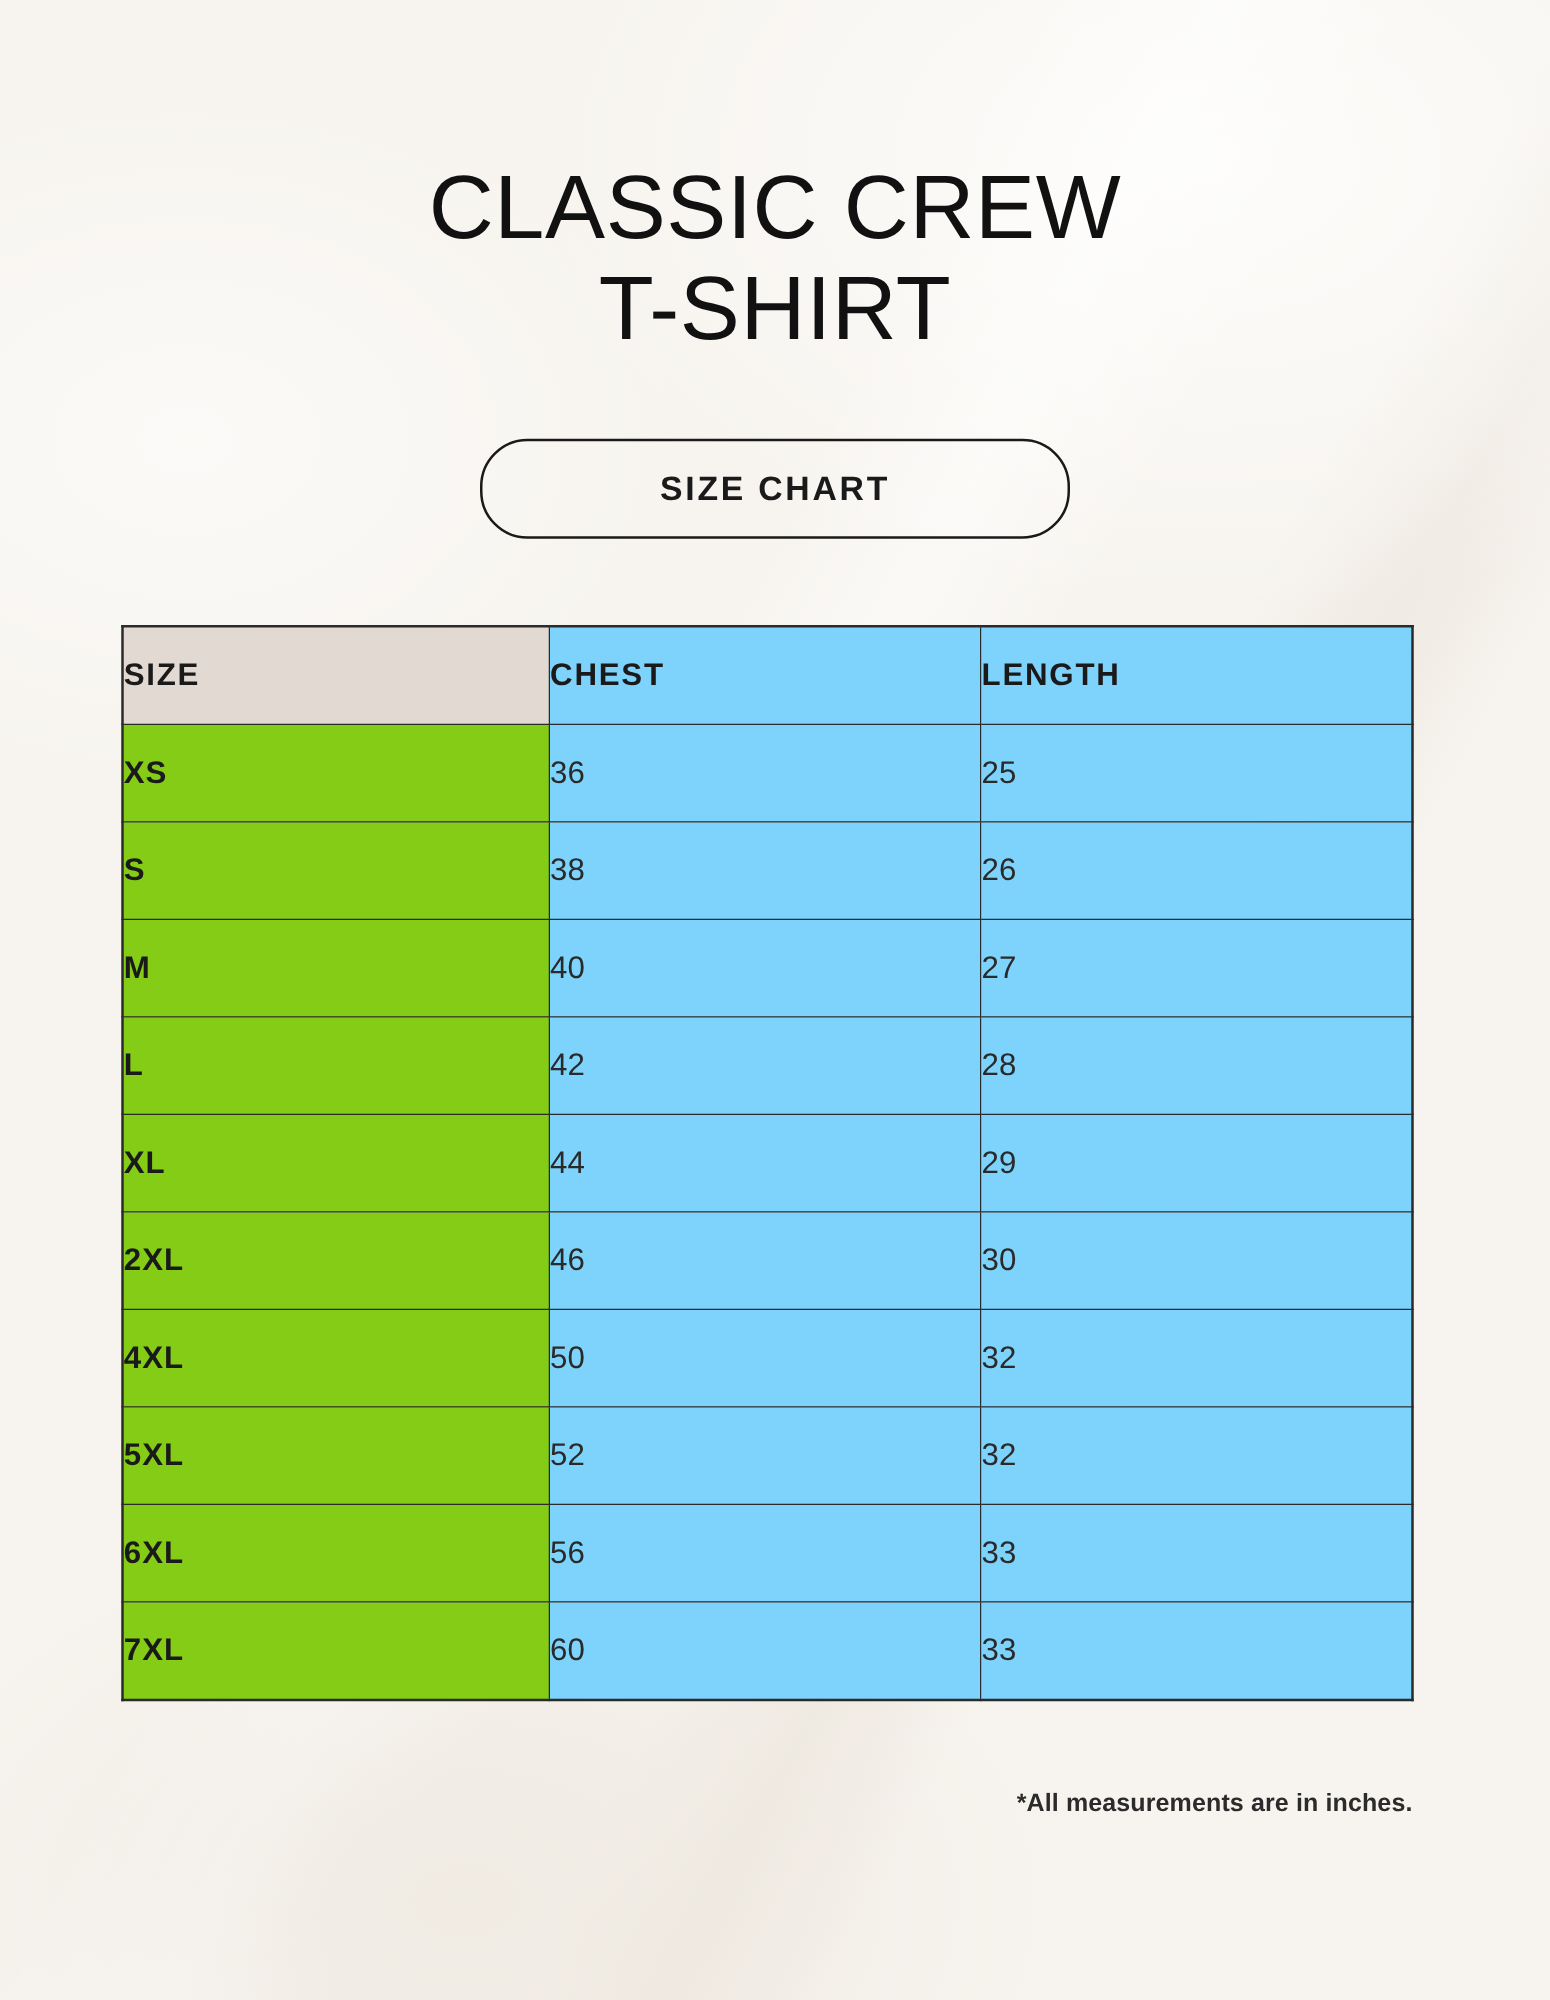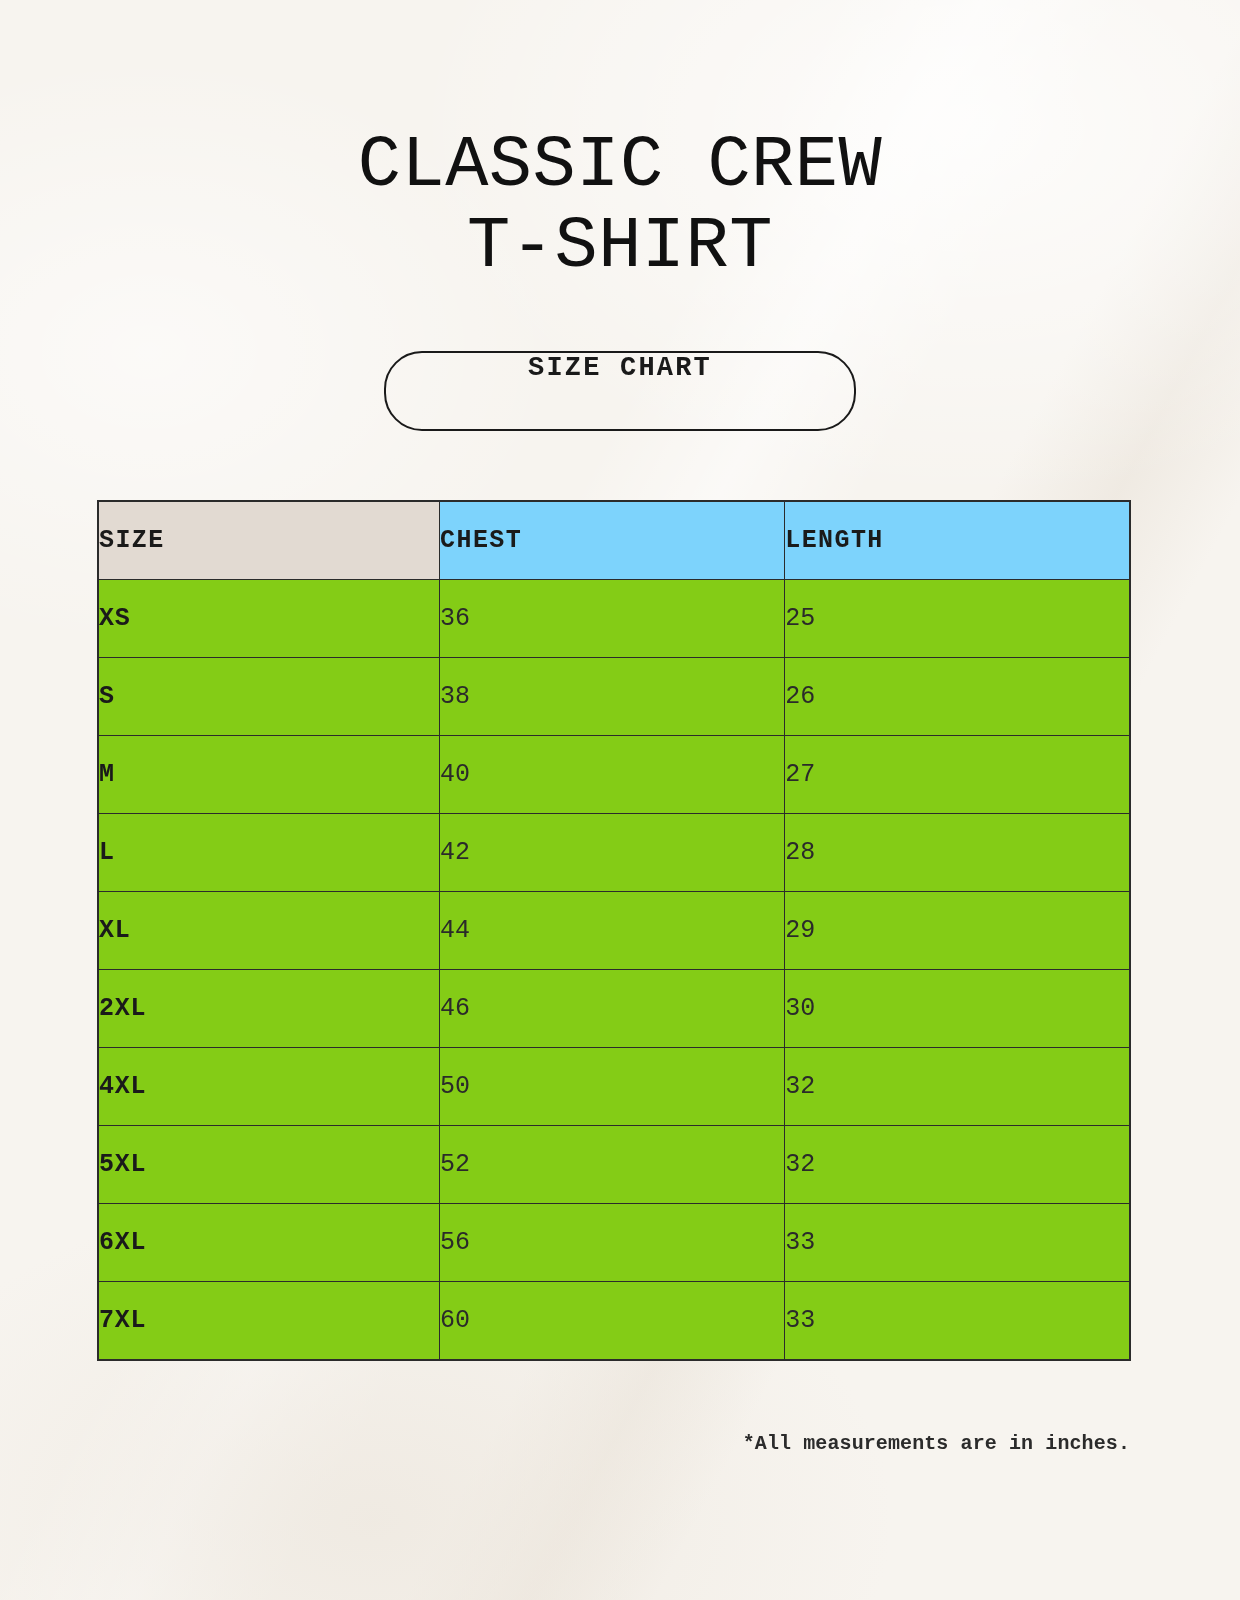--- a/index.html
+++ b/index.html
@@ -24,21 +24,20 @@
       radial-gradient(ellipse 800px 520px at 30% 95%, rgba(237,231,222,0.75) 0%, rgba(237,231,222,0) 65%),
       linear-gradient(118deg, rgba(255,255,255,0.0) 40%, rgba(255,255,255,0.5) 47%, rgba(255,255,255,0.0) 54%),
       linear-gradient(118deg, rgba(233,226,216,0.0) 60%, rgba(233,226,216,0.55) 66%, rgba(233,226,216,0.0) 72%),
       #f7f4ef;
     pointer-events: none;
   }
   .page {
     position: relative;
     width: 1240px;
     height: 1600px;
-    font-family: Liberation Mono, monospace;
   }
   .title {
     position: absolute;
     top: 78px;
     left: 0;
     right: 0;
     text-align: center;
     font-size: 72px;
     line-height: 1.12;
     letter-spacing: 0.5px;
@@ -51,20 +50,21 @@
   .pill {
     position: absolute;
     top: 351px;
     left: 50%;
     transform: translateX(-50%);
     width: 468px;
     height: 76px;
     border: 2px solid #1a1a1a;
     border-radius: 38px;
     display: flex;
+    align-items: center;
     justify-content: center;
     background: transparent;
   }
   .pill-label {
     font-size: 27px;
     font-weight: 700;
     letter-spacing: 2.2px;
     color: #1a1a1a;
   }
   .table-wrap {
@@ -105,21 +105,21 @@
     background: #7dd3fc;
   }
   tbody td.cell-size {
     background: #84cc16;
     font-size: 25px;
     font-weight: 700;
     letter-spacing: 0.8px;
     color: #1a1a1a;
   }
   tbody td.cell-val {
-    background: #84cc16;
+    background: #7dd3fc;
     font-size: 25px;
     font-weight: 400;
     color: #2a2a2a;
   }
   .footnote {
     position: absolute;
     right: 110px;
     top: 1432px;
     font-size: 20px;
     font-weight: 700;

